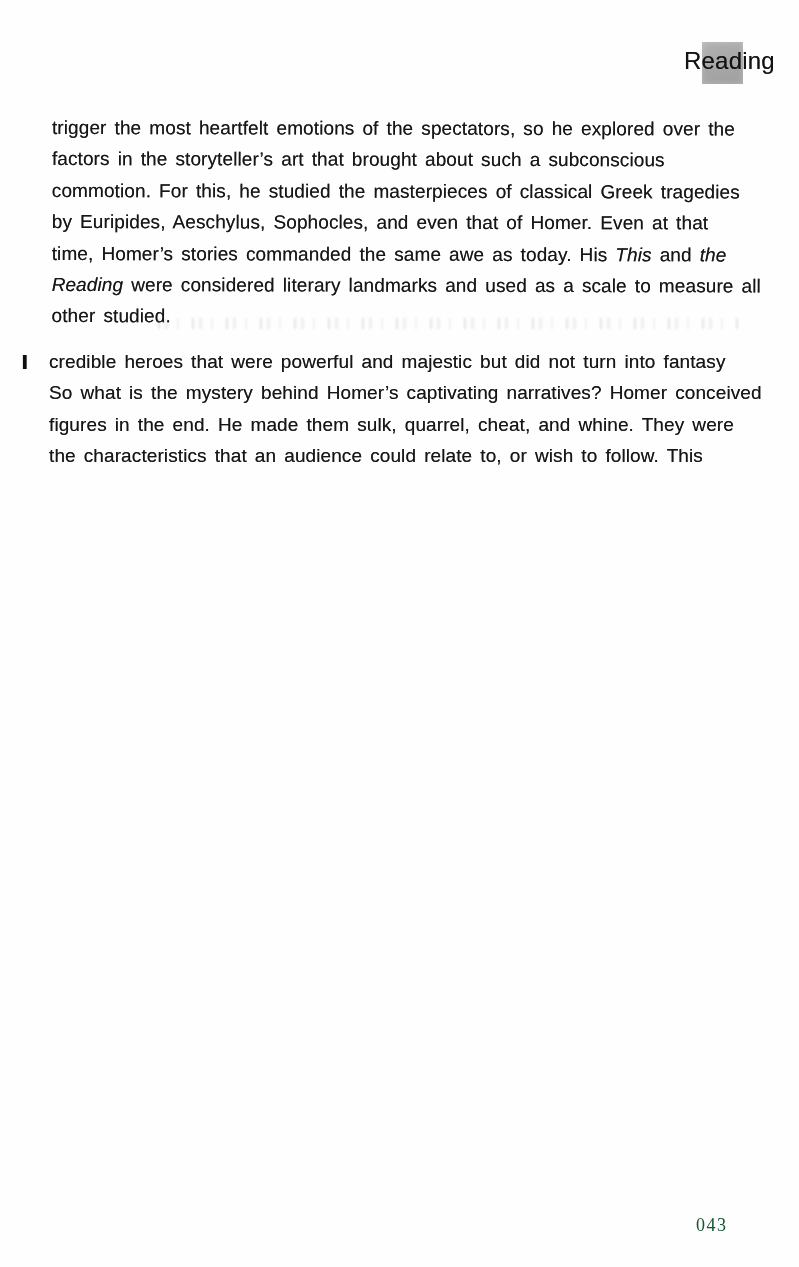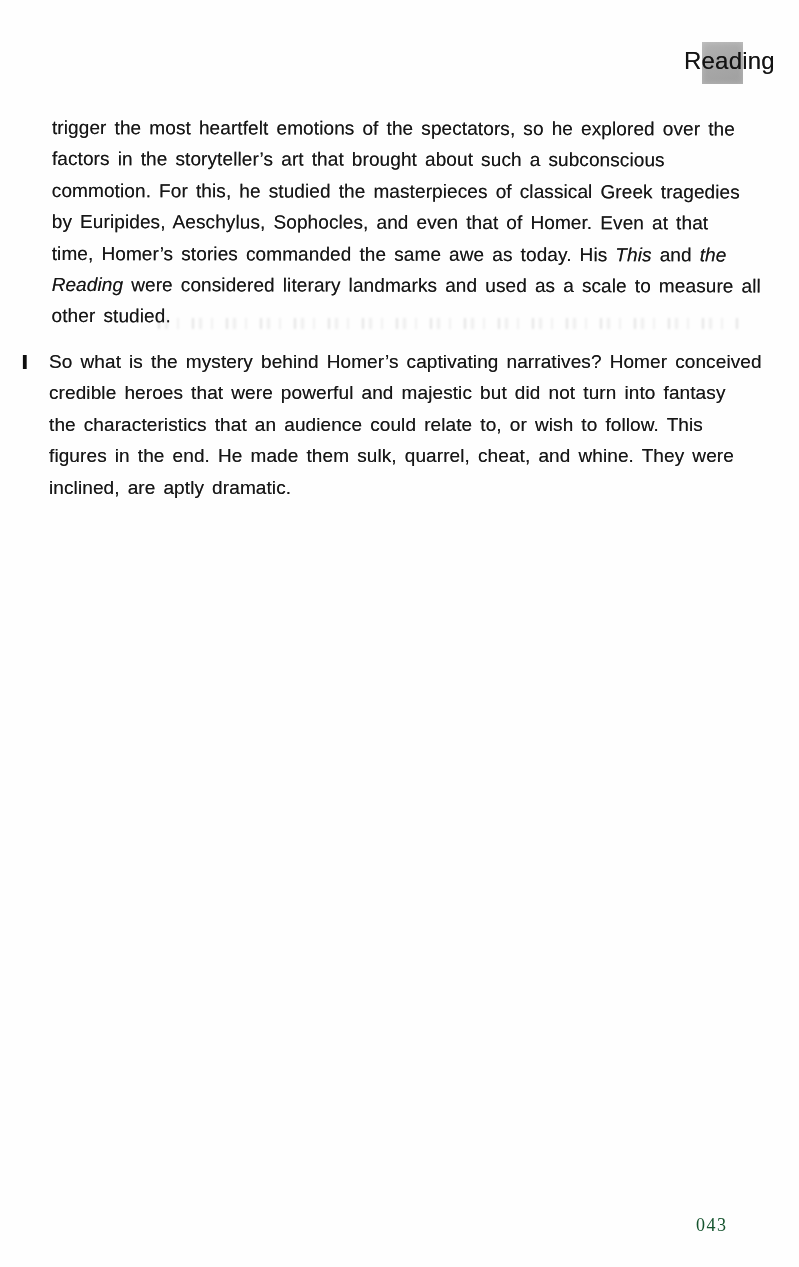--- a/index.html
+++ b/index.html
@@ -127,23 +127,22 @@
       <div class="line"><span>time, Homer’s stories commanded the same awe as today. His </span><span class="italic">This</span><span> and </span><span class="italic">the</span></div>
       <div class="line"><span class="italic">Reading</span><span> were considered literary landmarks and used as a scale to measure all</span></div>
       <div class="line"><span>other studied.</span></div>
     </div>
 
   <div class="bleed-through"></div>
 
   <div class="paragraph" id="paragraph-2">
     <span class="para-marker">I</span>
     <div>
+        <div class="line"><span>credible heroes that were powerful and majestic but did not turn into fantasy</span></div>
         <div class="line"><span>So what is the mystery behind Homer’s captivating narratives? Homer conceived</span></div>
-        <div class="line"><span>credible heroes that were powerful and majestic but did not turn into fantasy</span></div>
+        <div class="line"><span>figures in the end. He made them sulk, quarrel, cheat, and whine. They were</span></div>
         <div class="line"><span>the characteristics that an audience could relate to, or wish to follow. This</span></div>
-        <div class="line"><span>figures in the end. He made them sulk, quarrel, cheat, and whine. They were</span></div>
-        <div class="line"><span>inclined, are aptly dramatic.</span></div>
       </div>
   </div>
 
   <span class="page-number">043</span>
 
 </div>
 
 </body></html>

